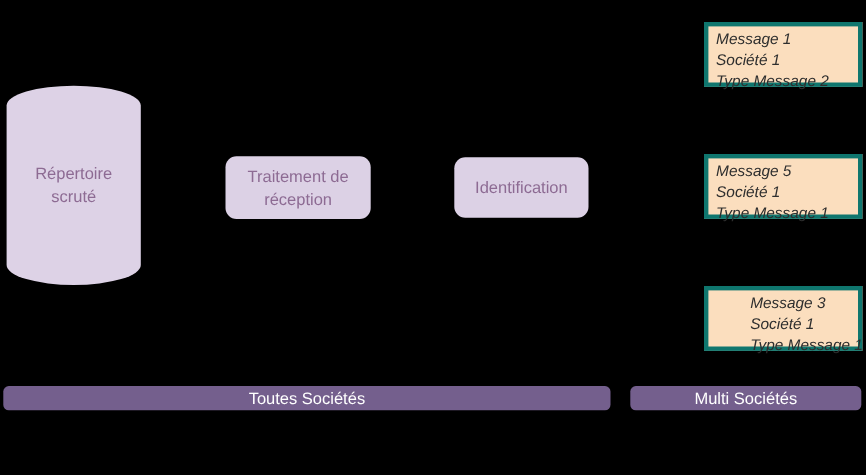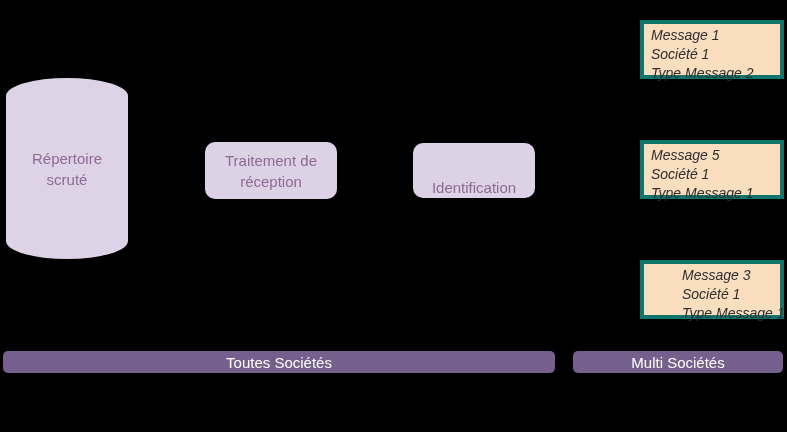--- a/index.html
+++ b/index.html
@@ -23,21 +23,21 @@
   }
 
   
   .process{
     position:absolute;background:#dcd1e5;border-radius:10px;
     display:flex;align-items:center;justify-content:center;text-align:center;
     color:#8d6b93;font-size:15px;line-height:21px;
     box-sizing:border-box;padding:0 8px;
   }
   .process.reception{left:205px;top:142px;width:132px;height:57px;}
-  .process.identification{left:413px;top:143px;width:122px;height:55px;align-items:flex-end;}
+  .process.identification{left:413px;top:143px;width:122px;height:55px;}
 
   
   .message-card{
     position:absolute;left:640px;width:144px;height:59px;
     background:#fbdebe;border:4px solid #0f766e;
     box-sizing:border-box;
     color:#2e2e2e;font-size:14px;font-style:italic;line-height:19px;
     padding:2px 0 0 7px;
   }
   .message-card.m1{top:20px;}

